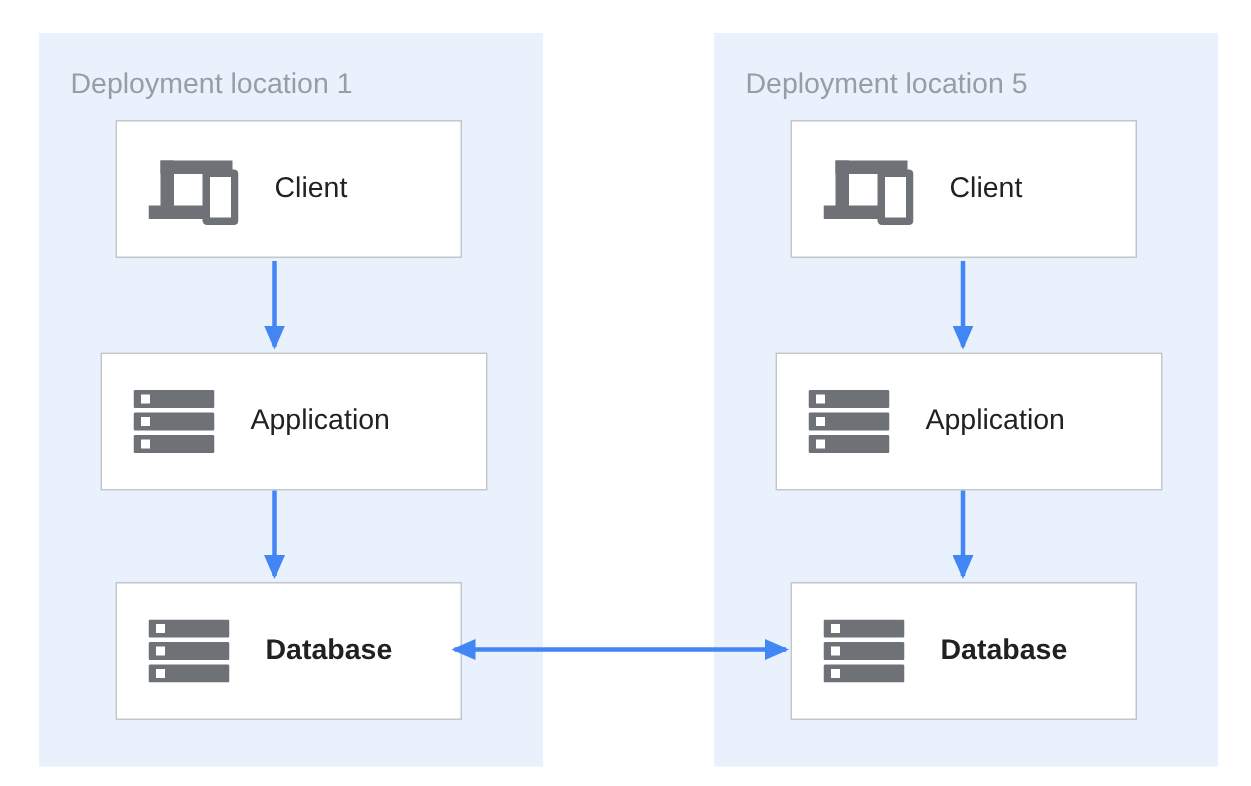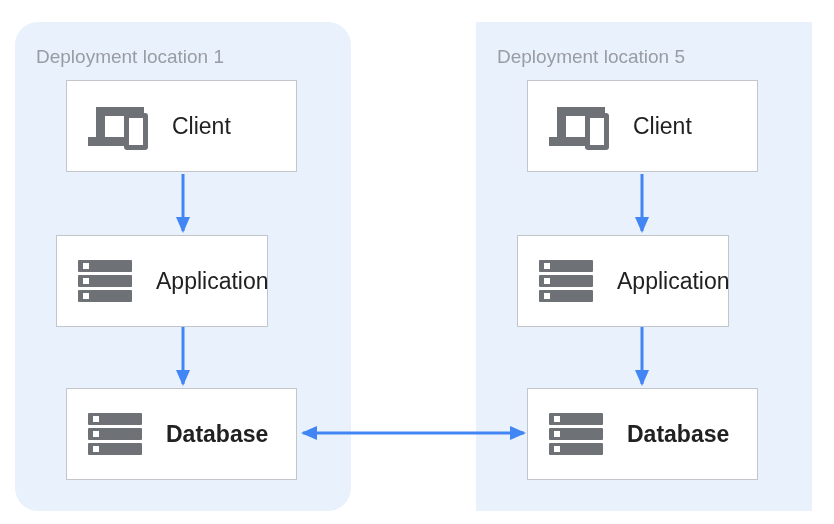--- a/index.html
+++ b/index.html
@@ -18,21 +18,21 @@
     background:#fff;
     font-family:"Liberation Sans",sans-serif;
     overflow:hidden;
   }
   .panel{
     position:absolute;
     top:22px;
     width:336px;height:489px;
     background:var(--panel-bg);
   }
-  .panel.p1{left:15px;border-radius:23px;}
+  .panel.p1{left:26px;}
   .panel.p2{left:476px;}
   .panel-title{
     position:absolute;
     top:24px;left:21px;
     font-size:19px;
     line-height:22px;
     color:var(--title-text);
     white-space:nowrap;
   }
   .node{
@@ -40,26 +40,26 @@
     left:51px;
     width:231px;height:92px;
     background:var(--box-bg);
     border:1px solid var(--box-border);
     box-sizing:border-box;
     display:flex;
     align-items:center;
     padding-left:21px;
     gap:24px;
   }
-  .node.wide{left:41px;width:212px;}
+  .node.wide{left:41px;width:258px;}
   .node.row-client{top:58px;}
   .node.row-application{top:213px;}
   .node.row-database{top:366px;font-weight:bold;}
   .node-label{
-    font-size:23px;
+    font-size:19px;
     color:var(--label-text);
     white-space:nowrap;
   }
   .icon{display:inline-flex;flex:0 0 auto;}
   .icon svg .ink{fill:var(--icon-gray);}
   .icon svg .paper{fill:var(--box-bg);}
   .arrows{
     position:absolute;
     left:0;top:0;
     width:834px;height:524px;

